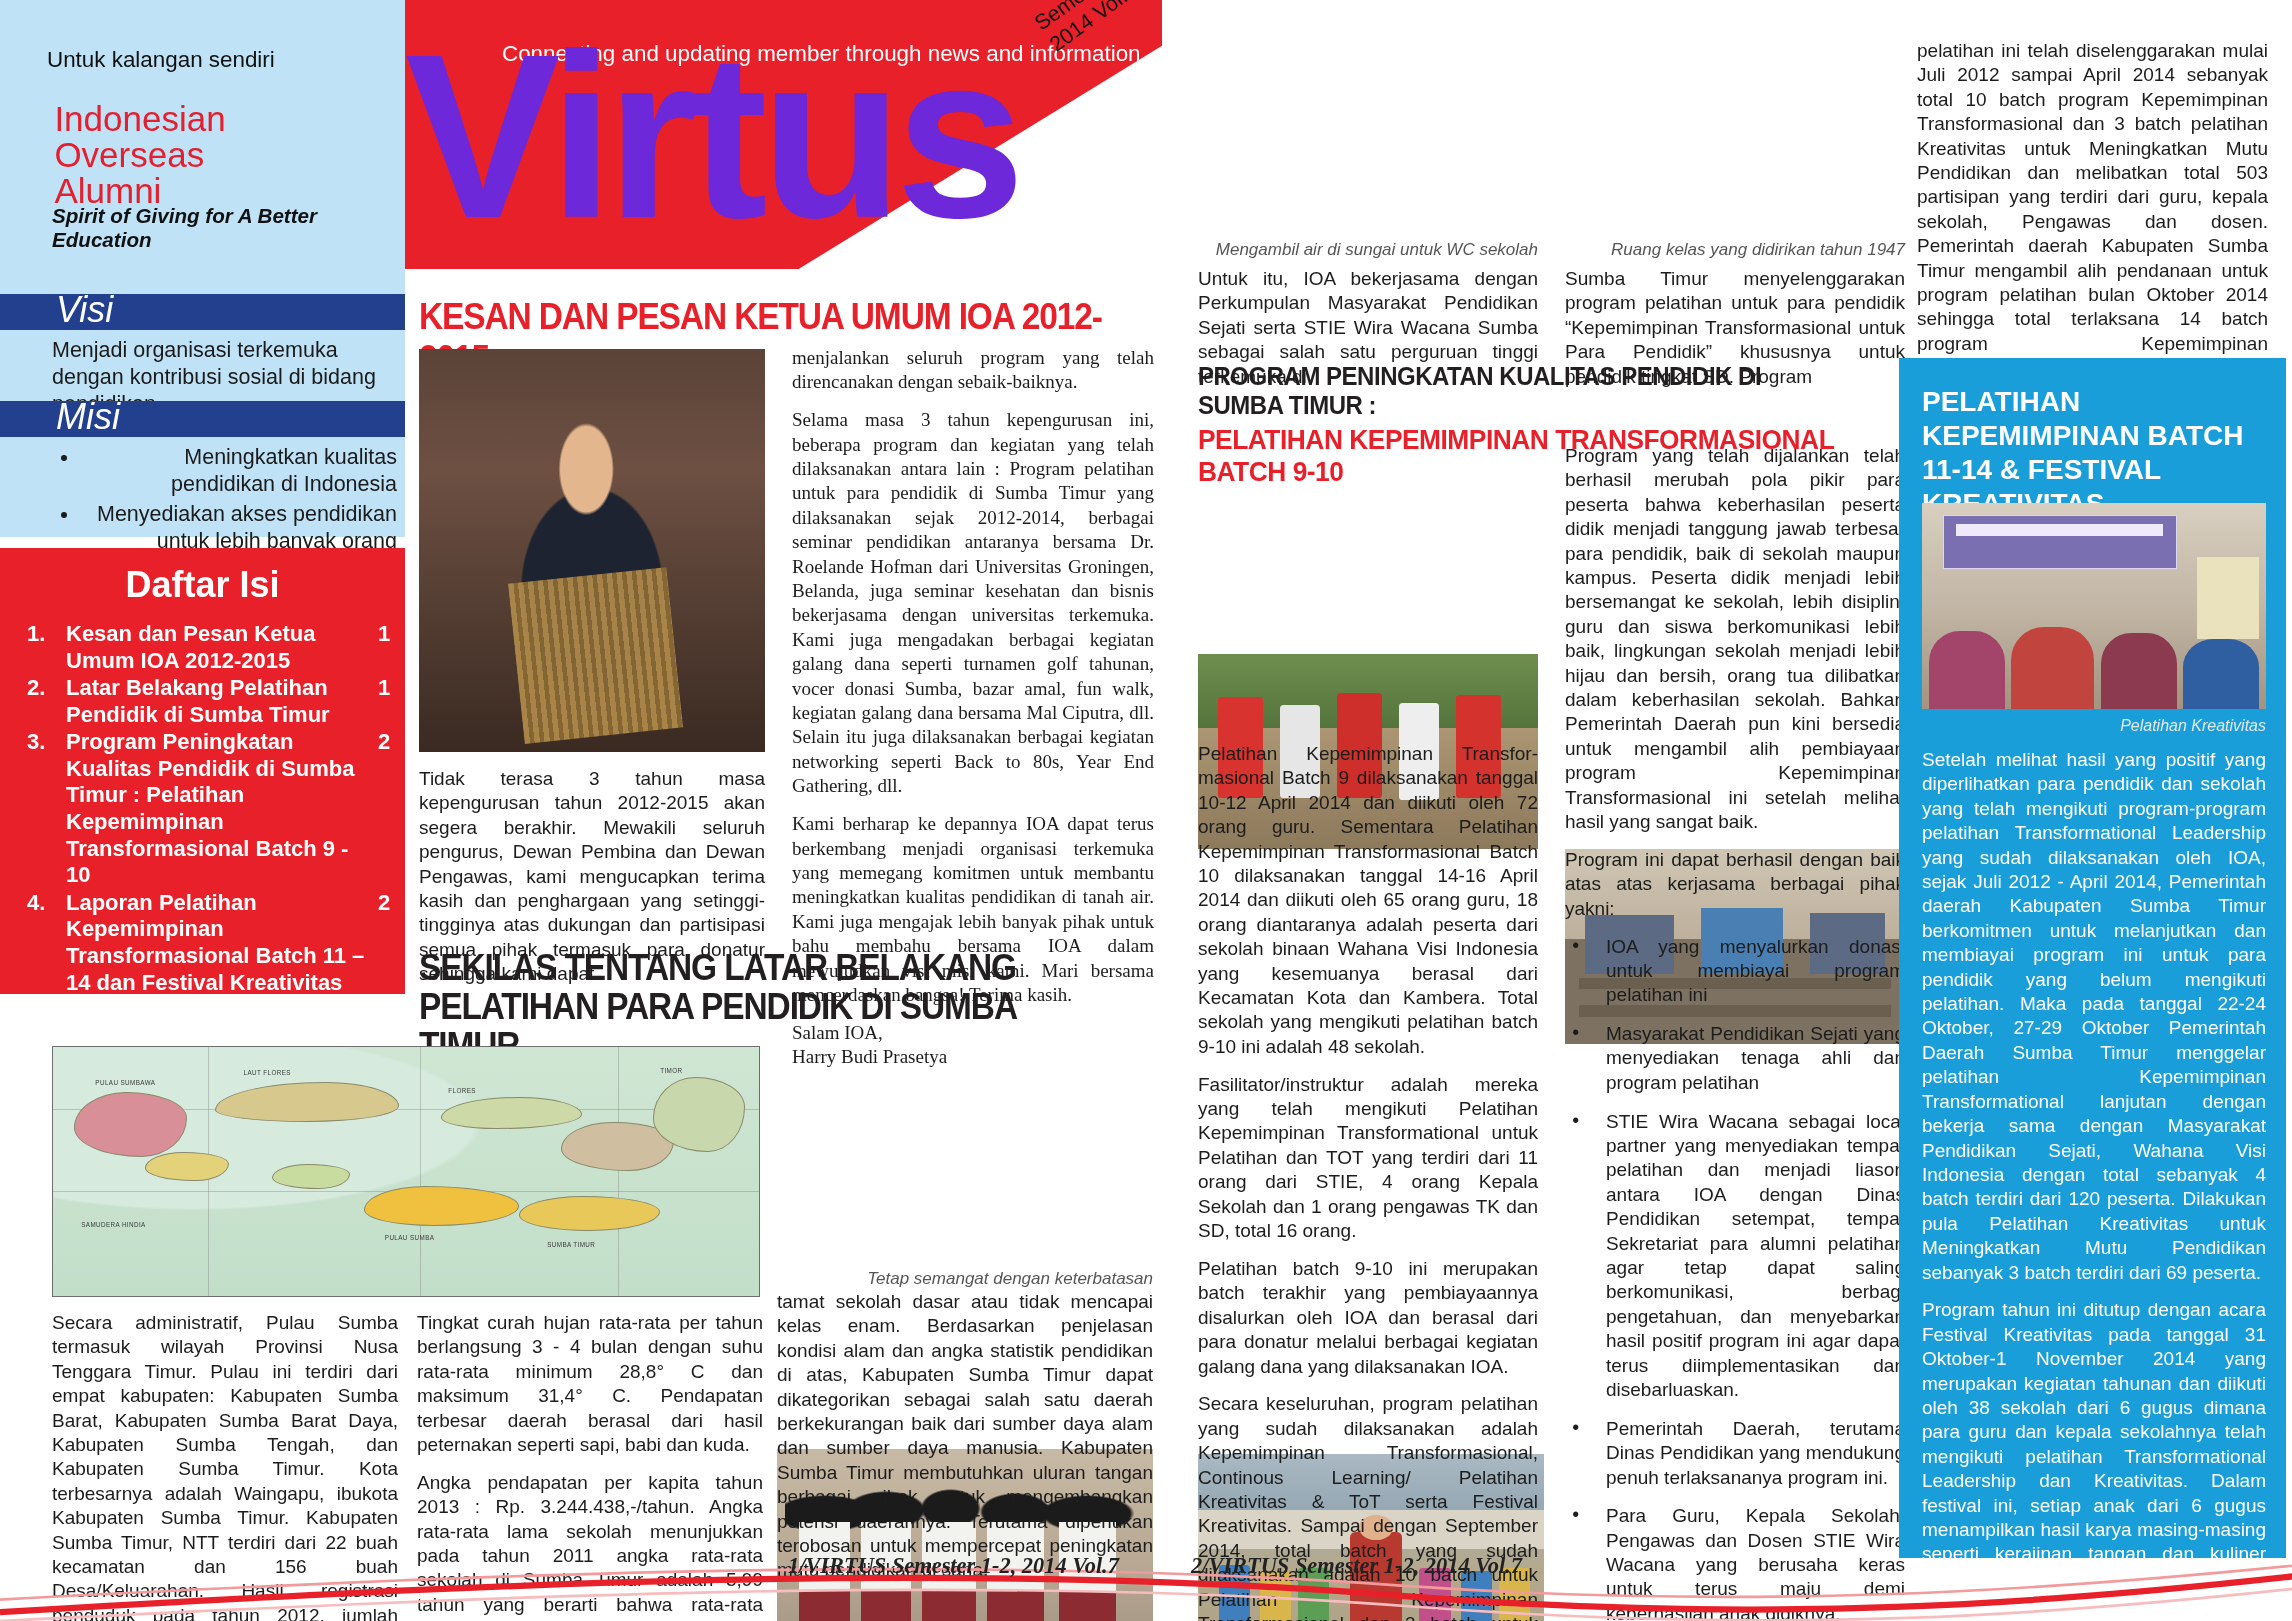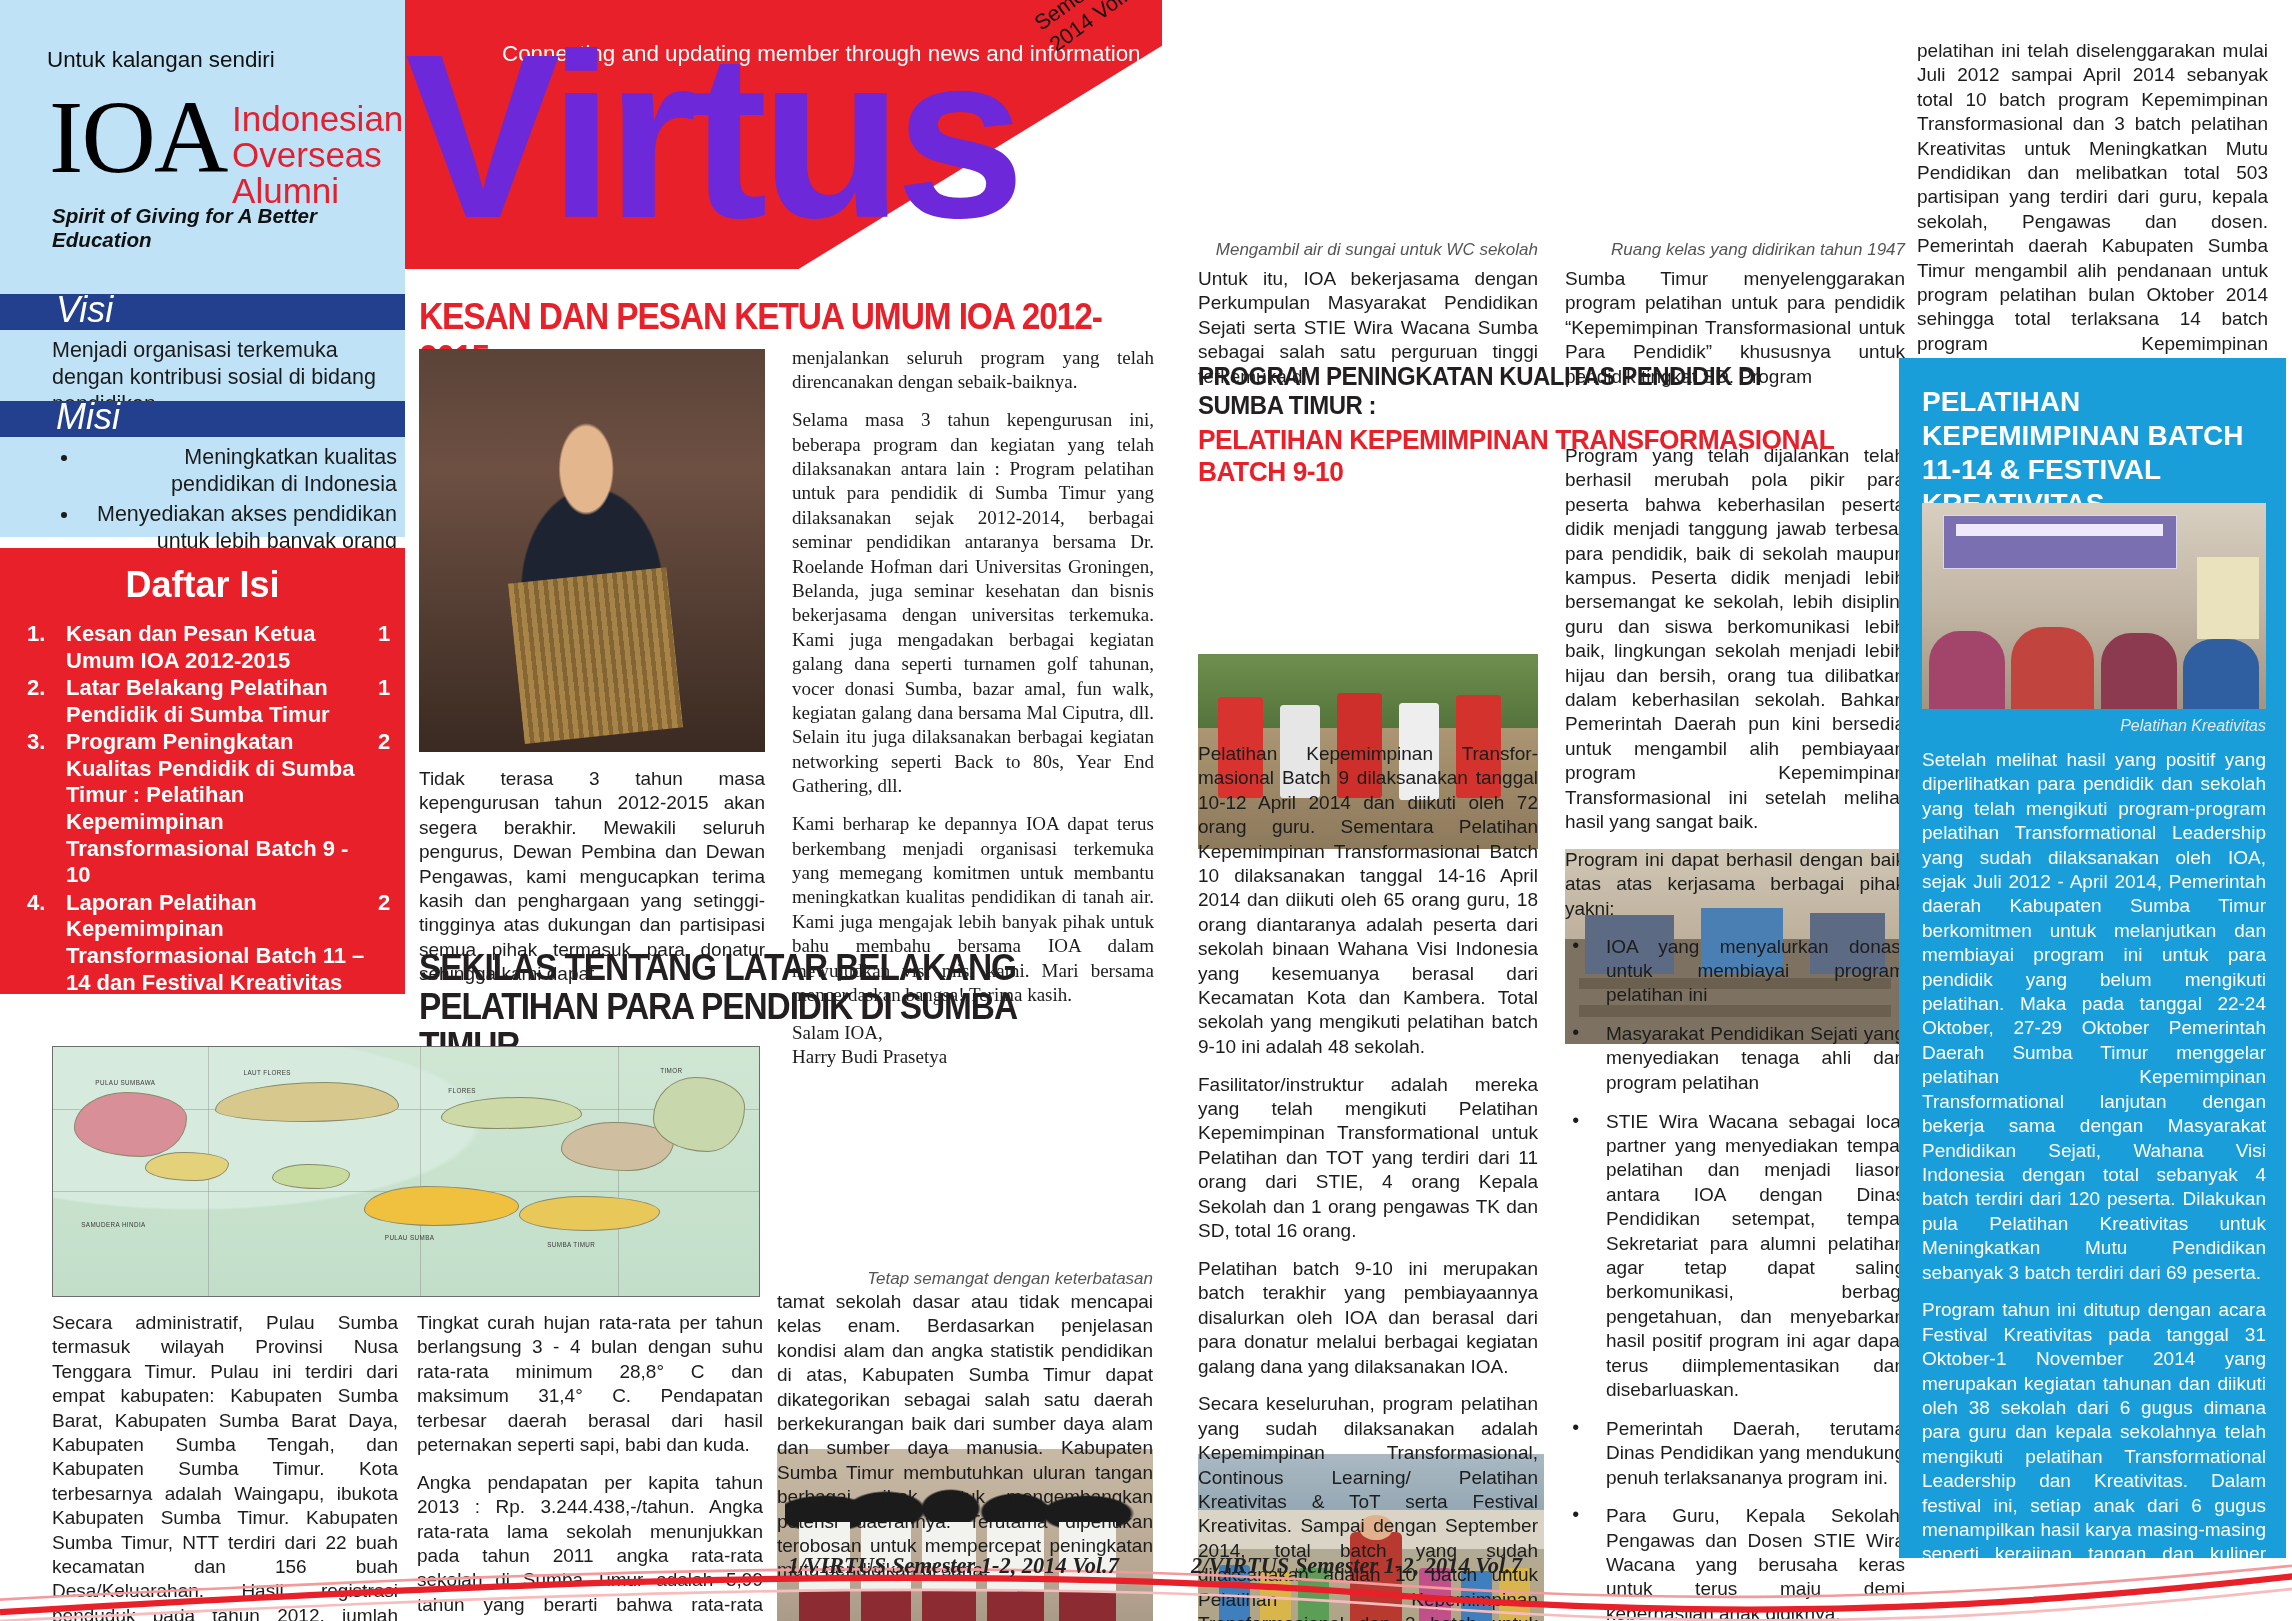--- a/index.html
+++ b/index.html
@@ -102,21 +102,20 @@
 <body>
 
 <div class="page">
 
   <div class="sidebar">
     <div class="sb-blue"></div>
 
     <div class="untuk">Untuk kalangan sendiri</div>
 
     <div class="logo-wrap">
-      <div class="logo-ioa">IOA</div>
       <div class="logo-words">
         <div>Indonesian</div>
         <div>Overseas</div>
         <div>Alumni</div>
       </div>
     </div>
     <div class="logo-tag">Spirit of Giving for A Better Education</div>
 
     <div class="bar-head" style="top:294px">
       <span>Visi</span>

